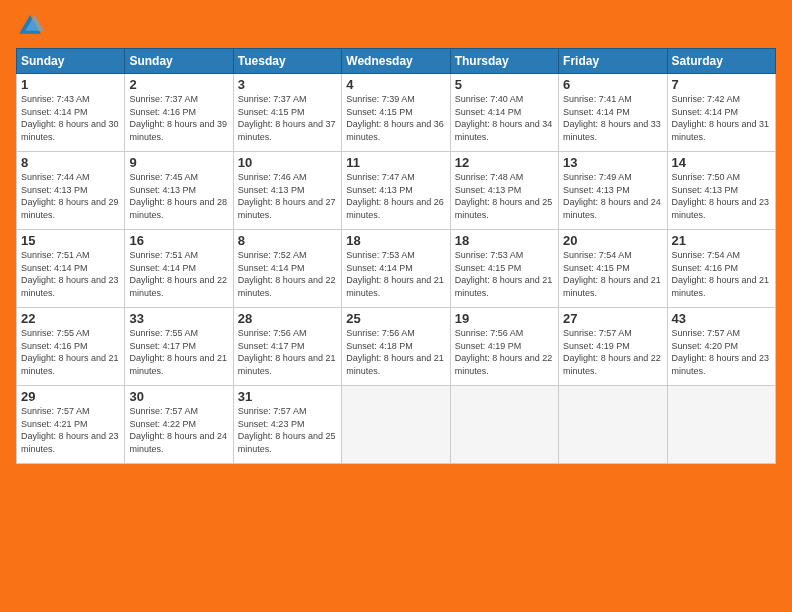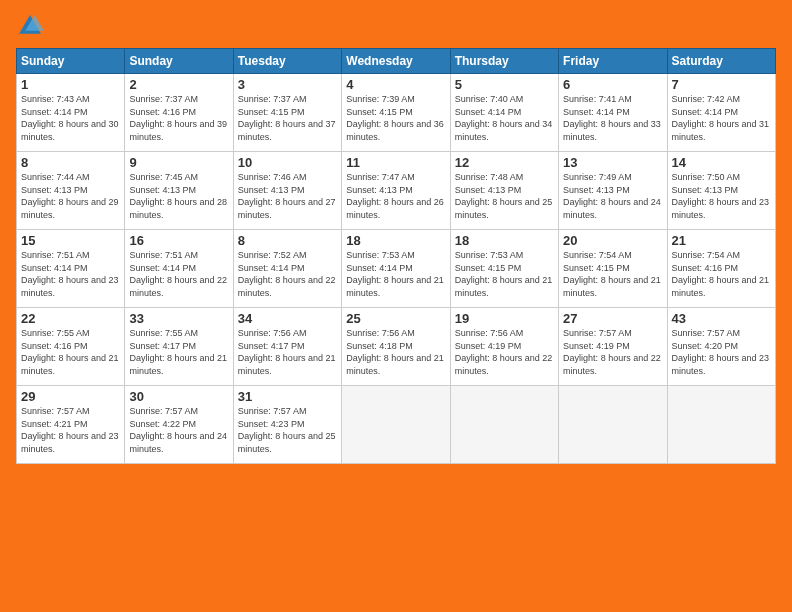--- a/index.html
+++ b/index.html
@@ -220,21 +220,21 @@
         <tr>
           <td>
             <span class="day-num">22</span>
             <div class="day-info">Sunrise: 7:55 AM<br>Sunset: 4:16 PM<br>Daylight: 8 hours and 21 minutes.</div>
           </td>
           <td>
             <span class="day-num">33</span>
             <div class="day-info">Sunrise: 7:55 AM<br>Sunset: 4:17 PM<br>Daylight: 8 hours and 21 minutes.</div>
           </td>
           <td>
-            <span class="day-num">34</span>
+            <span class="day-num">28</span>
             <div class="day-info">Sunrise: 7:56 AM<br>Sunset: 4:17 PM<br>Daylight: 8 hours and 21 minutes.</div>
           </td>
           <td>
             <span class="day-num">25</span>
             <div class="day-info">Sunrise: 7:56 AM<br>Sunset: 4:18 PM<br>Daylight: 8 hours and 21 minutes.</div>
           </td>
           <td>
             <span class="day-num">19</span>
             <div class="day-info">Sunrise: 7:56 AM<br>Sunset: 4:19 PM<br>Daylight: 8 hours and 22 minutes.</div>
           </td>

